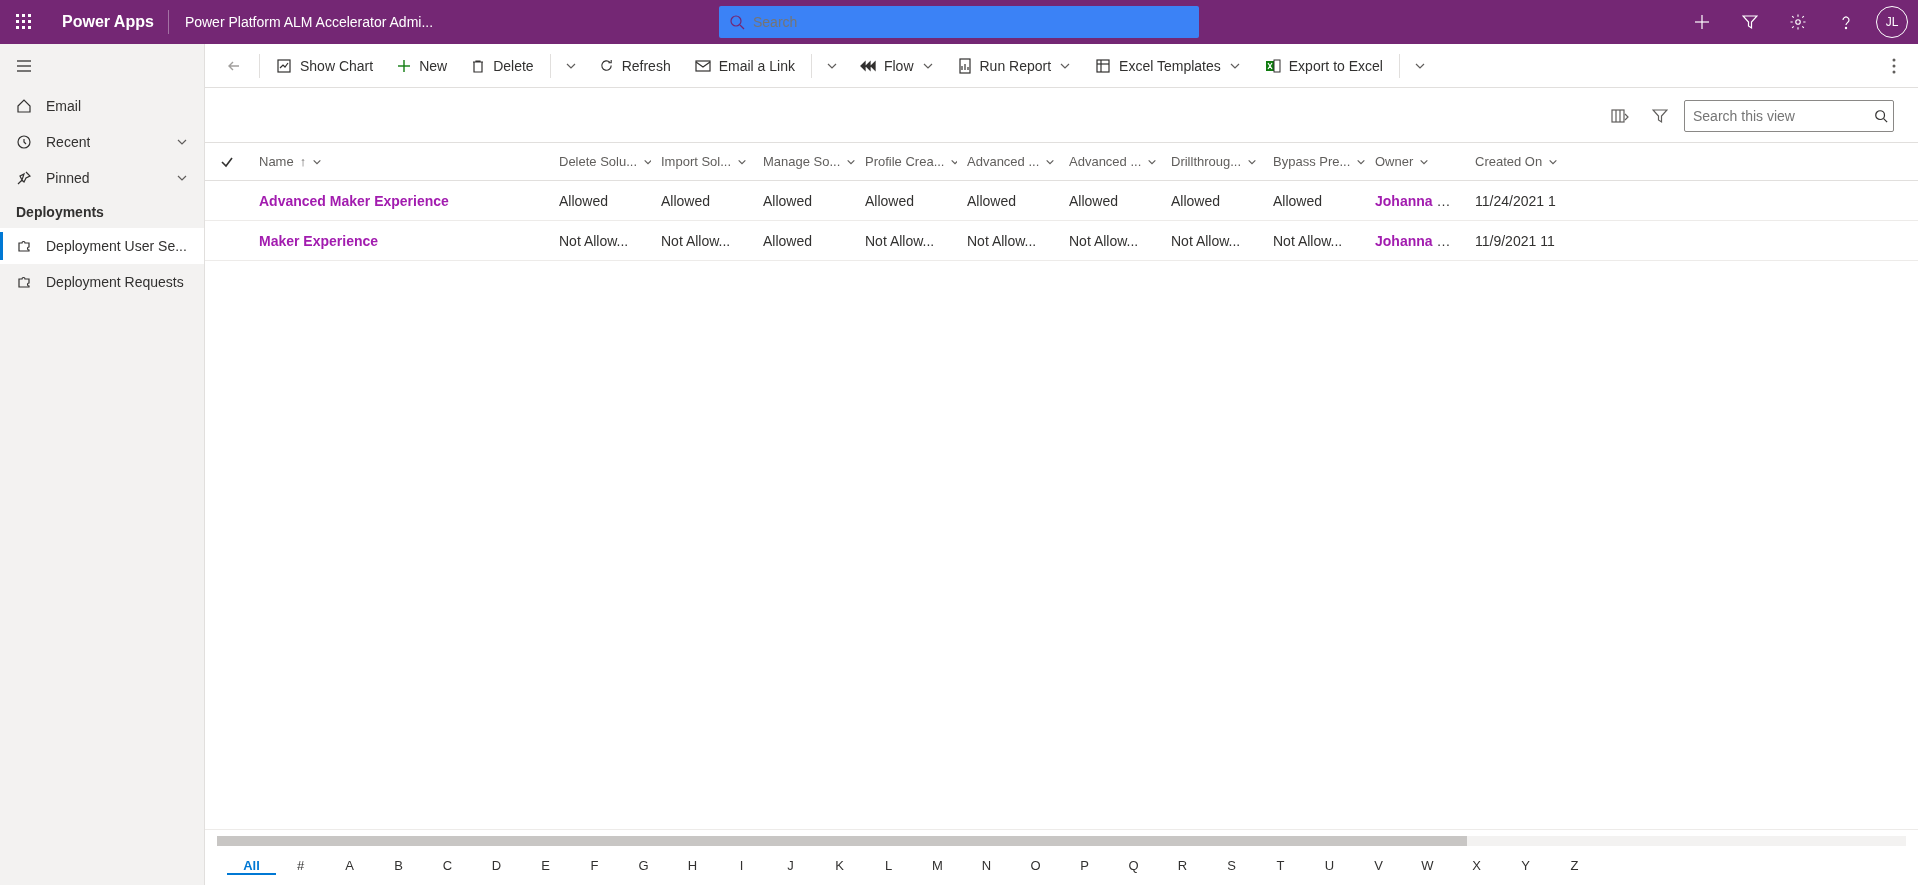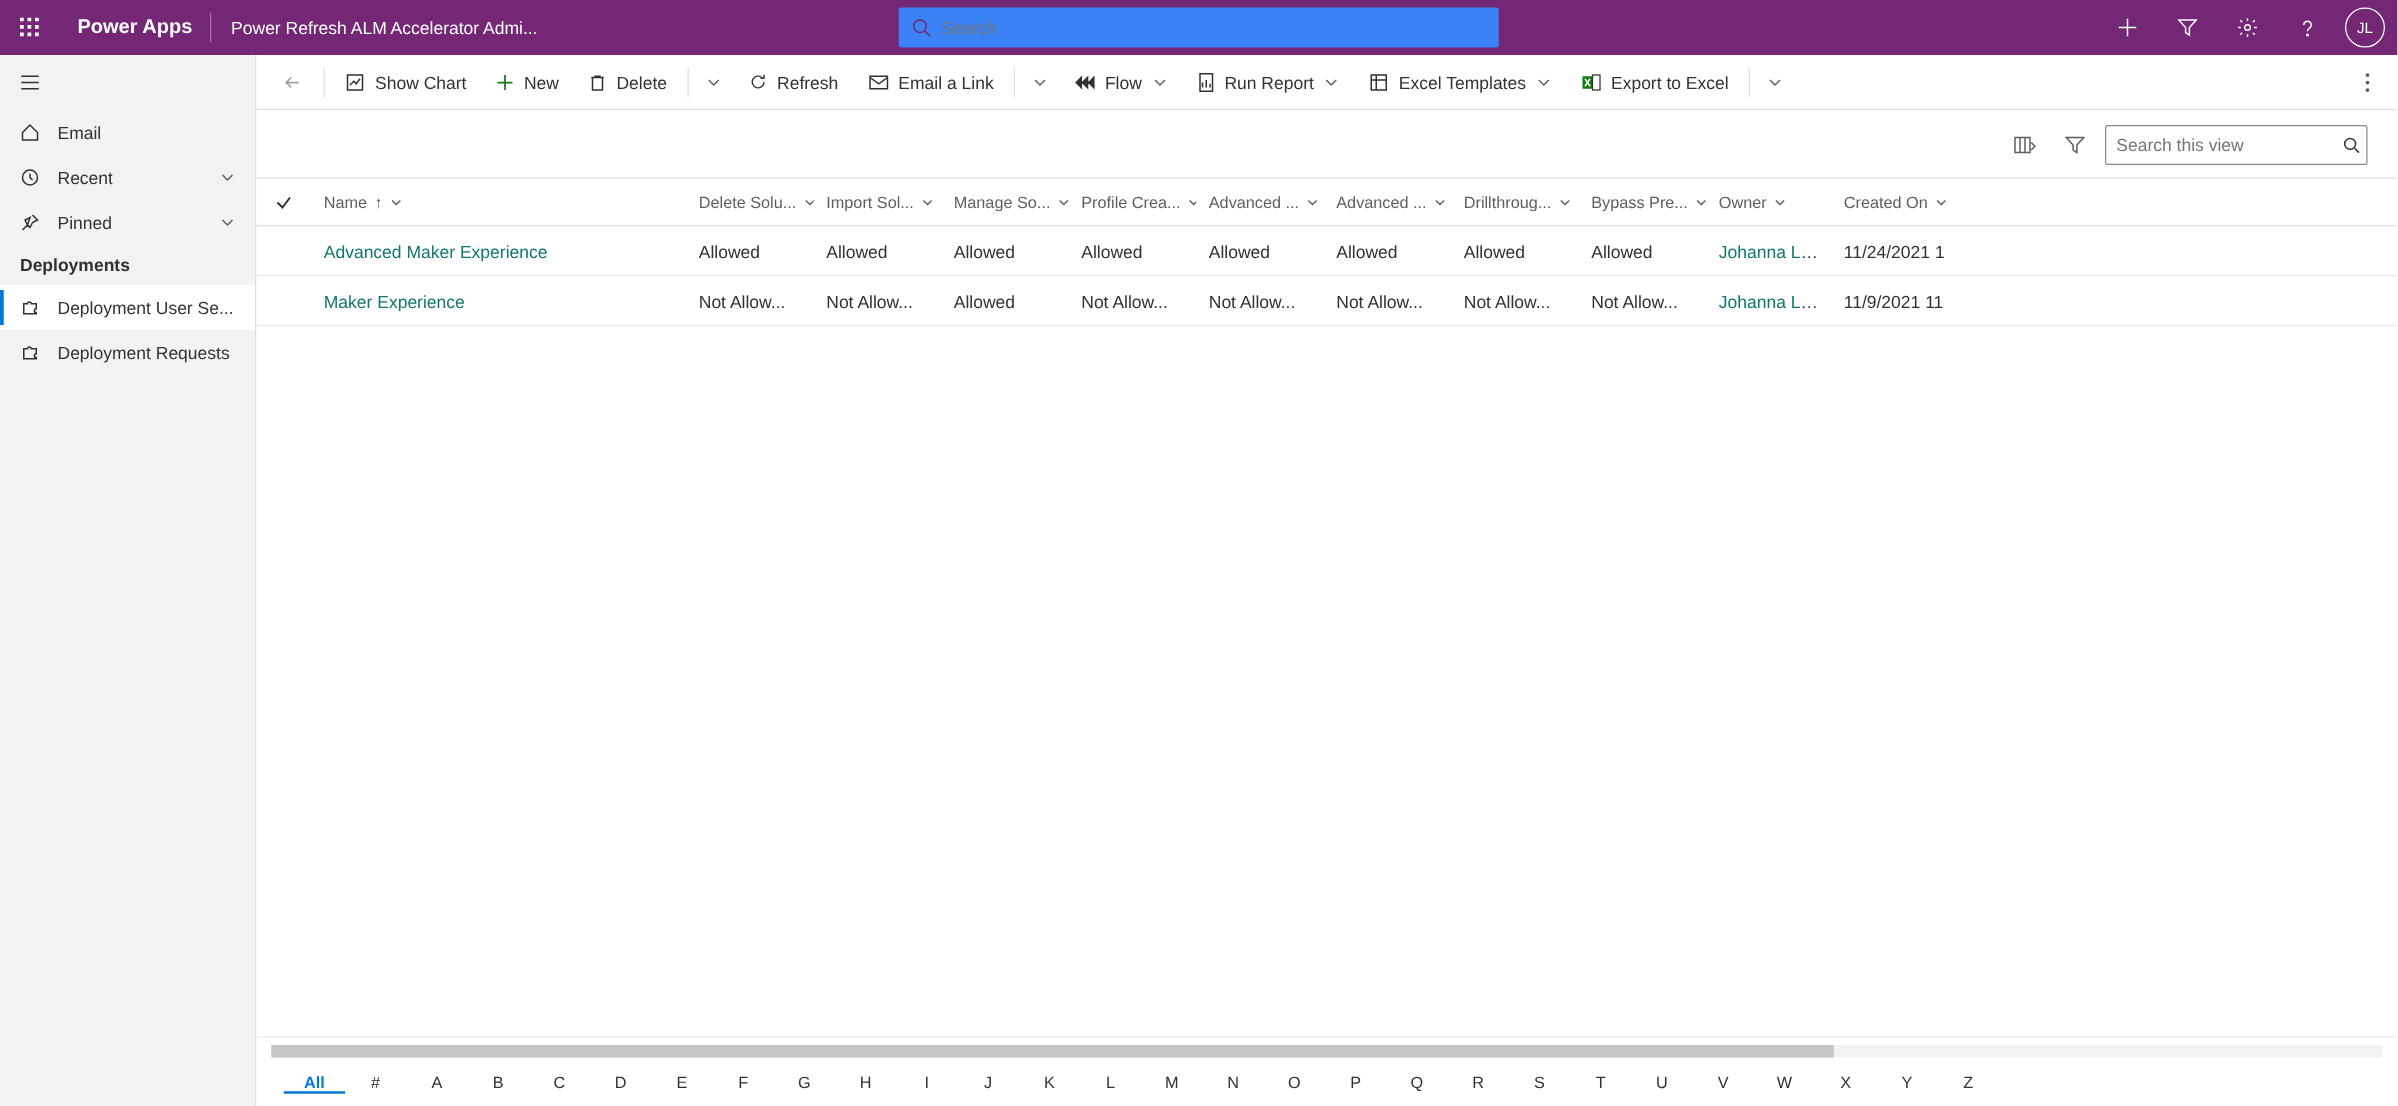--- a/index.html
+++ b/index.html
@@ -52,21 +52,21 @@
 .grid-header { display:flex; height: 38px; align-items:center; border-bottom: 1px solid #e1dfdd; font-size: 13px; color:#605e5c; position: sticky; top:0; background:#fff; }
 .col { padding: 0 10px; display:flex; align-items:center; gap:6px; border-right: 0px solid transparent; white-space:nowrap; overflow:hidden; text-overflow:ellipsis; }
 .col-wrap { position:relative; display:flex; align-items:center; height:100%; }
 .col-check { width: 44px; justify-content:center; }
 .col-name { width: 300px; }
 .col-s { width: 102px; }
 .col-owner { width: 100px; }
 .col-date { width: 120px; }
 .row { display:flex; height: 40px; align-items:center; border-bottom: 1px solid #edebe9; font-size: 14px; }
 .row .cell { padding: 0 10px; white-space:nowrap; overflow:hidden; text-overflow:ellipsis; }
-.link { color: #0f766e; cursor:pointer; }
+.link { color: #a21caf; cursor:pointer;font-weight:bold; }
 .sort-up { color:#605e5c; }
 .hdr-chev { color:#605e5c; }
 
 
 .bottom { border-top: 1px solid #edebe9; }
 .hscroll { height: 12px; background:#fff; position:relative; margin: 6px 12px 0 12px; }
 .hscroll-track { height: 10px; background: #f3f2f1; border-radius: 0; }
 .hscroll-thumb { position:absolute; top:0; left:0; width: 74%; height:10px; background:#c8c6c4; }
 .index-bar { display:flex; gap: 0; padding: 10px 22px 10px 22px; font-size: 13px; color:#323130; }
 .index-bar span { width: 49px; text-align:center; cursor:pointer; }
@@ -88,21 +88,21 @@
           <rect x="6" y="6" width="3" height="3"></rect>
           <rect x="12" y="6" width="3" height="3"></rect>
           <rect x="0" y="12" width="3" height="3"></rect>
           <rect x="6" y="12" width="3" height="3"></rect>
           <rect x="12" y="12" width="3" height="3"></rect>
         </g>
       </svg>
   </div>
   <div class="app-name">Power Apps</div>
   <div class="divider-v"></div>
-  <div class="breadcrumb-app">Power Refresh ALM Accelerator Admi...</div>
+  <div class="breadcrumb-app">Power Platform ALM Accelerator Admi...</div>
 
   <div class="search-wrap">
     <div class="search-box">
       <span class="s-icon">
         <svg width="16" height="16" viewBox="0 0 16 16" fill="none" stroke="#742774" stroke-width="1.2">
             <circle cx="7" cy="7" r="5"></circle>
             <line x1="11" y1="11" x2="15" y2="15"></line>
           </svg>
       </span>
       <input placeholder="Search" style="">

